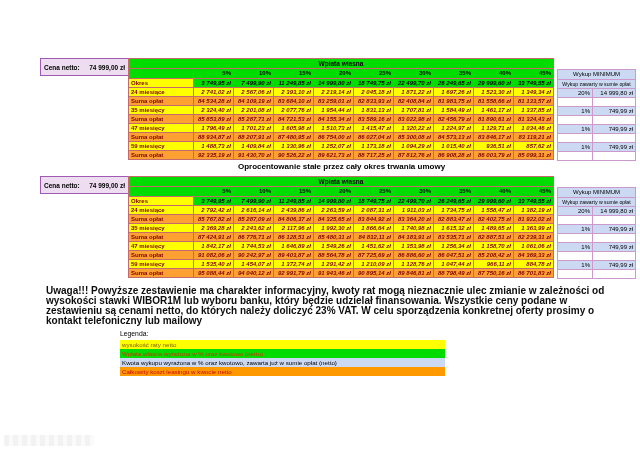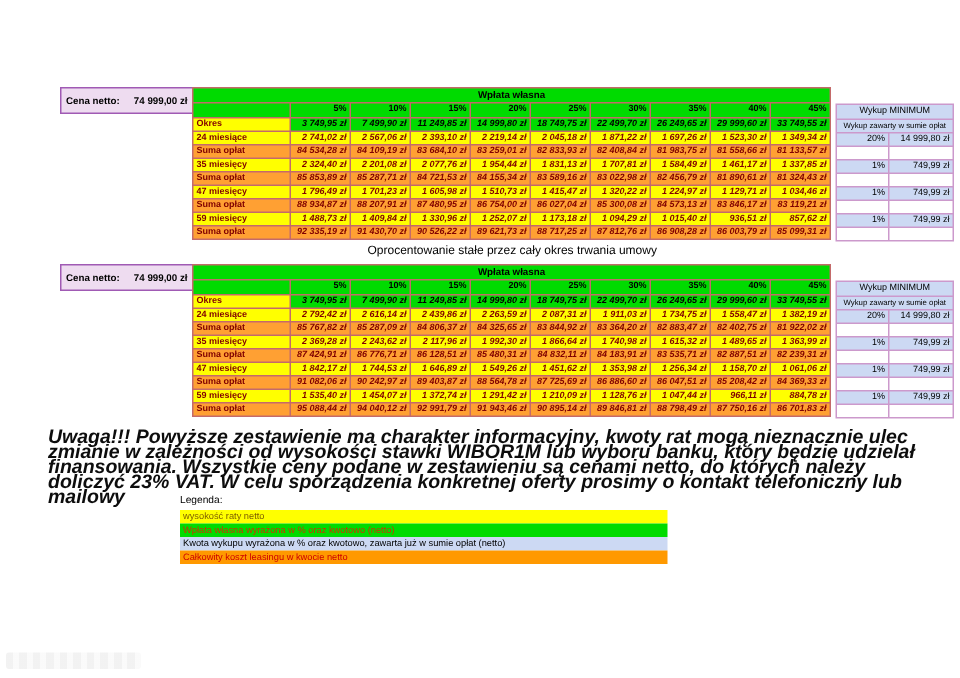--- a/index.html
+++ b/index.html
@@ -25,23 +25,23 @@
   .title-cell{display:flex;align-items:center;justify-content:center;font-weight:bold;font-size:6.5px;color:#000;}
   .pct{font-weight:bold;text-align:right;padding-right:2px;color:#000;line-height:9px;}
   .lbl{font-weight:bold;color:#800000;padding-left:2px;}
   .val{font-weight:bold;font-style:italic;text-align:right;padding-right:2px;color:#800000;}
   .okres-val{color:#000;}
   .wh{background:#ccd9f3;display:flex;align-items:center;justify-content:center;font-size:6px;color:#000;line-height:9px;}
   .ws{background:#ccd9f3;display:flex;align-items:center;justify-content:center;font-size:5.2px;color:#000;}
   .wb{background:#ccd9f3;text-align:right;padding-right:2px;color:#000;font-size:6px;}
   .wempty{background:#ffffff;}
   
-  .table-title{position:absolute;left:128px;width:427px;text-align:center;font-size:8px;font-weight:normal;color:#000;}
-  .warning{position:absolute;left:32px;top:286px;width:578px;font-size:13px;line-height:10px;
-           font-weight:bold;font-style:italic;color:#0d0d0d;}
+  .table-title{position:absolute;left:128px;width:427px;text-align:center;font-size:8px;font-weight:bold;color:#000;}
+  .warning{position:absolute;left:46px;top:286px;width:578px;font-size:10px;line-height:10px;
+           font-weight:bold;color:#0d0d0d;}
   
   .legend{position:absolute;left:120px;top:330px;width:325px;}
   .legend-title{font-size:6.8px;color:#000;margin-bottom:3px;}
   .legend-item{height:9px;line-height:9px;font-size:6.2px;padding-left:2px;box-sizing:border-box;
                white-space:nowrap;overflow:hidden;}
   
   .watermark{position:absolute;left:4px;top:435px;width:90px;height:11px;border-radius:2px;
              background:repeating-linear-gradient(90deg,#efefef 0 5px,#f9f9f9 5px 9px);opacity:.8;}
 </style>
 </head>

